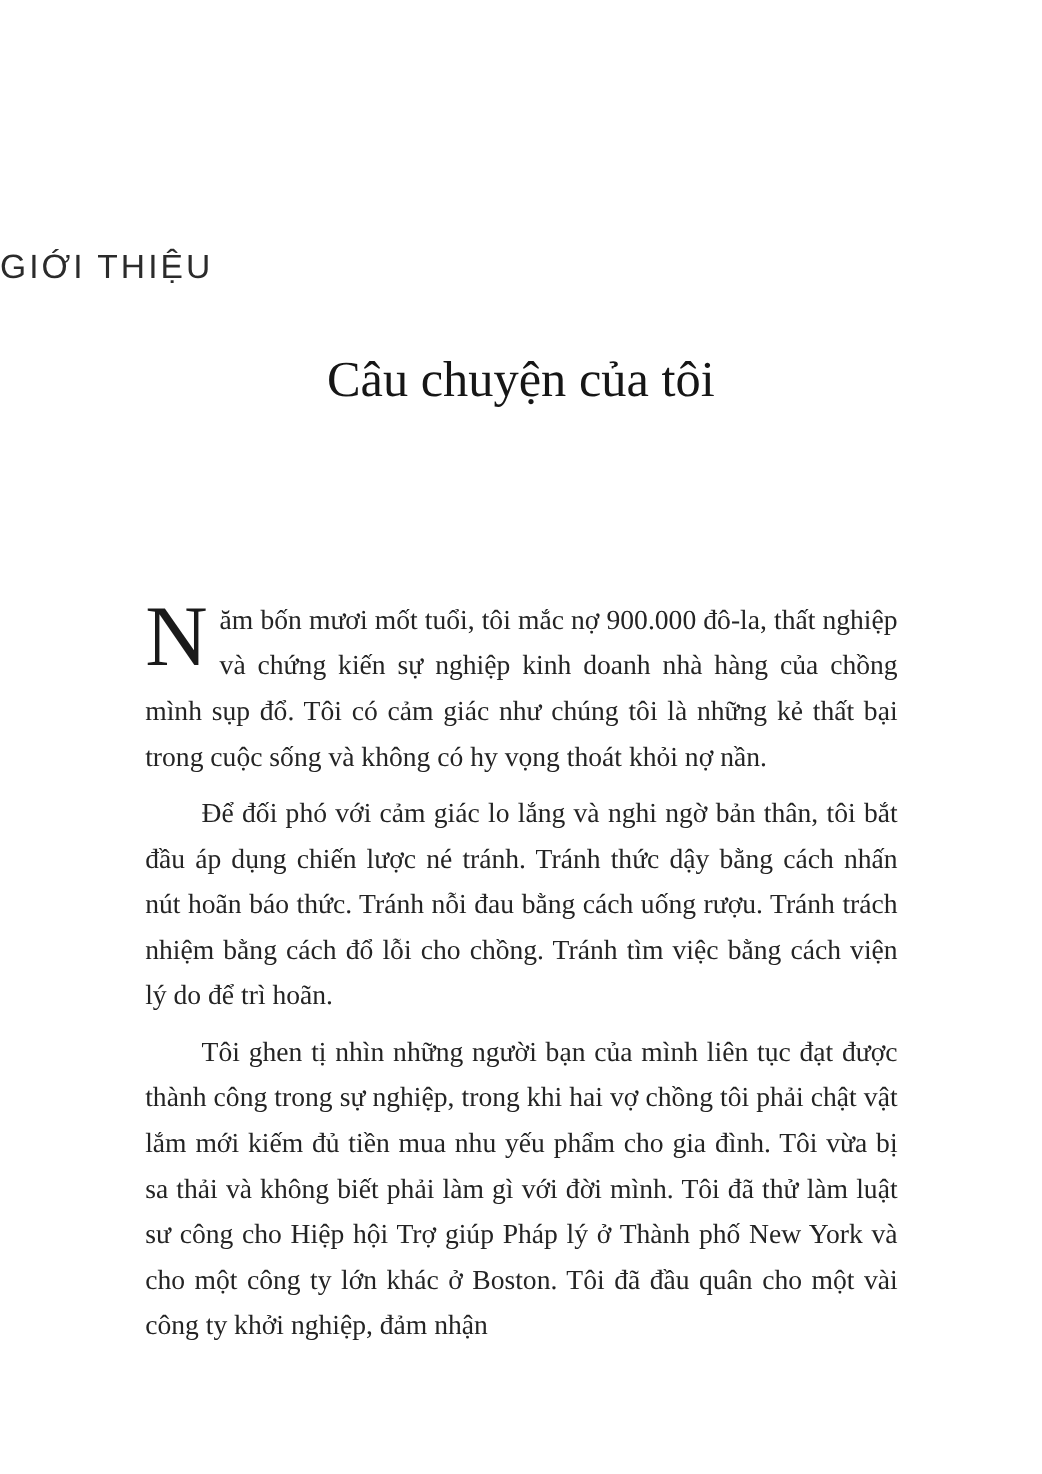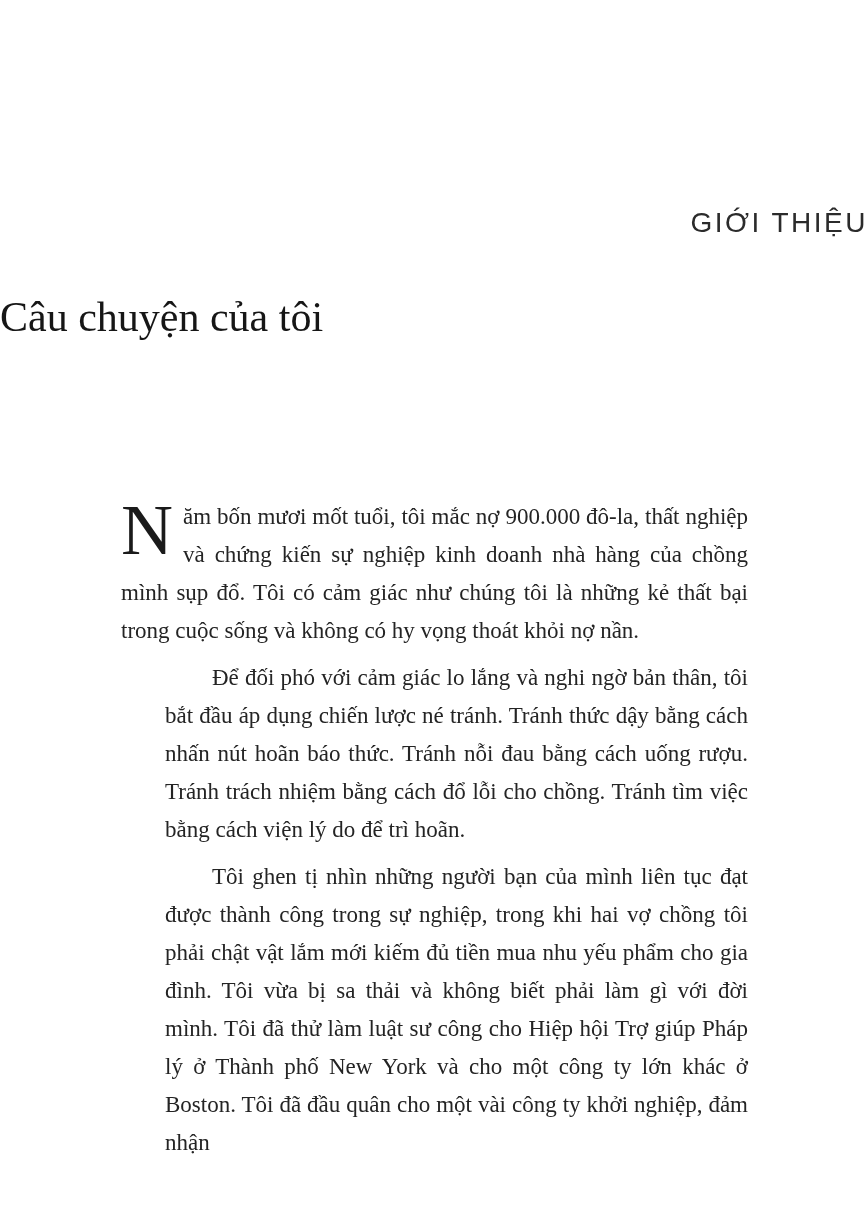--- a/index.html
+++ b/index.html
@@ -18,53 +18,53 @@
     width: 868px;
     height: 1228px;
     background: #ffffff;
     overflow: hidden;
   }
   .chapter-label {
     position: absolute;
     top: 207px;
     left: 0;
     width: 100%;
-    text-align: right;
+    text-align: left;
     font-family: "Liberation Sans", sans-serif;
     font-weight: 400;
     font-size: 28px;
     letter-spacing: 2.5px;
     color: #2b2b2b;
   }
   .chapter-title {
     position: absolute;
     top: 293px;
     left: 0;
     width: 100%;
+    text-align: center;
     font-family: "Liberation Serif", serif;
     font-weight: 400;
     font-size: 42px;
     color: #161616;
   }
   .body-text {
     position: absolute;
     top: 498px;
     left: 121px;
     width: 627px;
     font-size: 23px;
     line-height: 38px;
     text-align: justify;
     color: #242424;
   }
   .para {
     margin: 0 0 9px 0;
   }
   .para.indent {
     text-indent: 47px;
-    margin-left: 44px;
   }
   .dropcap {
     float: left;
     font-size: 72px;
     line-height: 60px;
     padding: 2px 10px 0 0;
     color: #1a1a1a;
     font-family: "Liberation Serif", serif;
   }
 </style>

